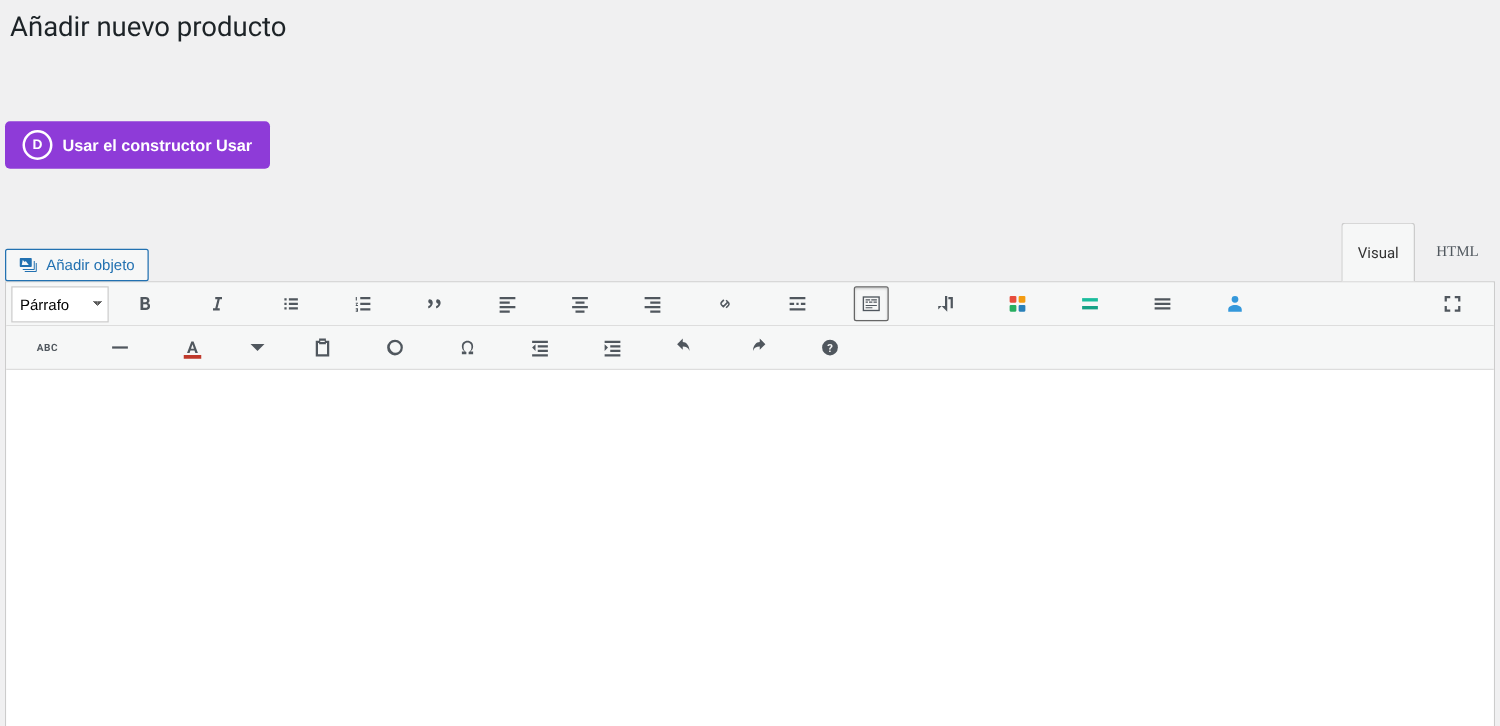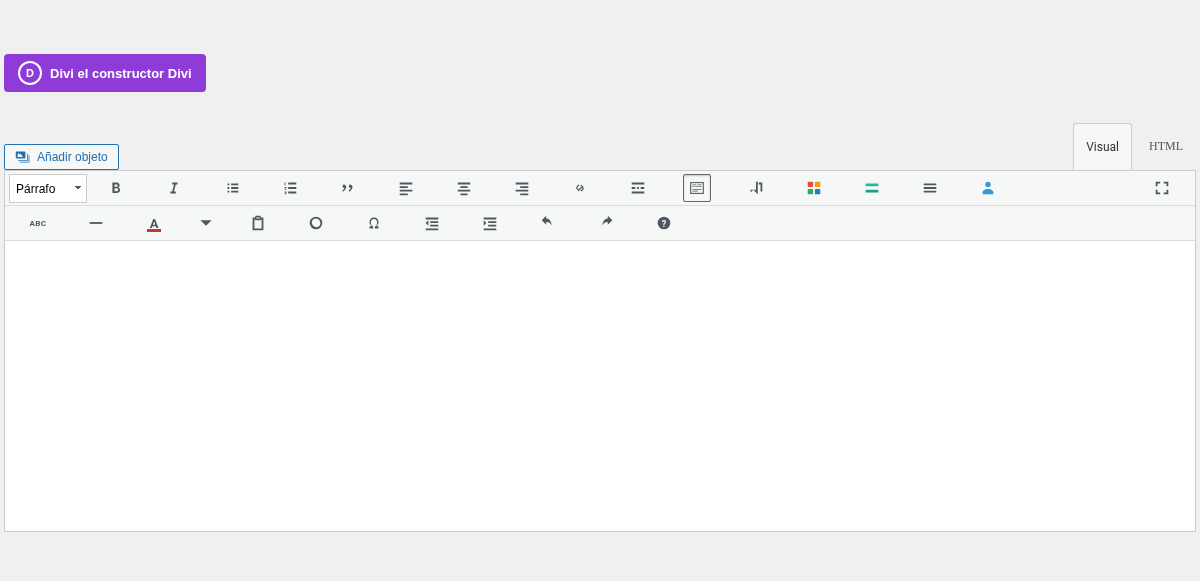--- a/index.html
+++ b/index.html
@@ -2,21 +2,21 @@
 <html><head>
 <meta charset="utf-8">
 <style>
 html,body{margin:0;padding:0;font-family:-apple-system,BlinkMacSystemFont,"Segoe UI",Roboto,sans-serif;background:#f0f0f1;color:#1d2327;font-size:13px;}
 .wrap{padding:4px 4px 0 4px;}
 .page-title{font-size:22px;font-weight:400;margin:6px 0 12px 4px;color:#1d2327;}
 .title-input{width:100%;height:34px;font-size:18px;padding:2px 10px;border:1px solid #8c8f94;border-radius:2px;background:#fff;box-sizing:border-box;color:#888;}
 .spacer{height:50px;}
 .divi-btn{display:inline-flex;align-items:center;gap:8px;background:#8e3bd8;color:#fff;font-weight:700;font-size:13px;padding:7px 14px;border:none;border-radius:4px;cursor:pointer;}
 .divi-logo{display:inline-flex;align-items:center;justify-content:center;width:20px;height:20px;border:2px solid #fff;border-radius:50%;font-weight:800;font-size:11px;}
-.editor-top{display:flex;align-items:flex-end;margin-top:30px;}
+.editor-top{display:flex;align-items:flex-end;margin-top:42px;}
 .add-obj{display:inline-flex;align-items:center;gap:6px;background:#f6f7f7;border:1px solid #2271b1;color:#2271b1;font-size:12px;padding:4px 10px;border-radius:2px;cursor:pointer;}
 .add-obj svg{width:16px;height:16px;}
 .flex-spacer{flex:1;}
 .tabs{display:flex;gap:4px;align-items:flex-end;}
 .tab{padding:16px 12px;border:1px solid #ccc;border-bottom:none;border-radius:3px 3px 0 0;background:#f0f0f1;cursor:pointer;font-size:12px;color:#50575e;}
 .tab.active{background:#f6f7f7;border-color:#ccc;color:#333;}
 .tab:not(.active){border-color:transparent;background:transparent;font-family:Liberation Serif, serif;}
 .editor{border:1px solid #ccc;background:#fff;}
 .toolbar{display:flex;align-items:center;background:#f6f7f7;border-bottom:1px solid #ddd;height:34px;padding:0 4px;position:relative;}
 .toolbar.row2{border-top:none;}
@@ -29,26 +29,27 @@
 .color-a{position:relative;width:20px;height:20px;display:inline-flex;align-items:center;justify-content:center;}
 .color-under{position:absolute;bottom:1px;left:3px;right:3px;height:3px;background:#c0392b;}
 .fs-right{margin-left:auto;}
 .canvas{min-height:290px;background:#fff;}
 .colorful-icon rect{rx:1;}
 </style>
 </head>
 <body>
 
 <div class="wrap">
+  <div class="page-title">Añadir nuevo producto</div>
 
   <div class="spacer"></div>
 
   <button class="divi-btn">
     <span class="divi-logo">D</span>
-    <span>Divi el constructor Divi</span>
+    <span>Usar el constructor Usar</span>
   </button>
 
   <div class="editor-top">
     <button class="add-obj">
       <svg viewBox="0 0 20 20">
           <path fill="currentColor" d="M13 11V4c0-.55-.45-1-1-1H2c-.55 0-1 .45-1 1v7c0 .55.45 1 1 1h10c.55 0 1-.45 1-1zM4 5l2 2 1-1 3 4H3l1-5zm12 1v8c0 .55-.45 1-1 1H4v-1h11V6h1zm2 2v8c0 .55-.45 1-1 1H6v-1h11V8h1z"></path>
         </svg>
       <span>Añadir objeto</span>
     </button>
     <div class="flex-spacer"></div>

